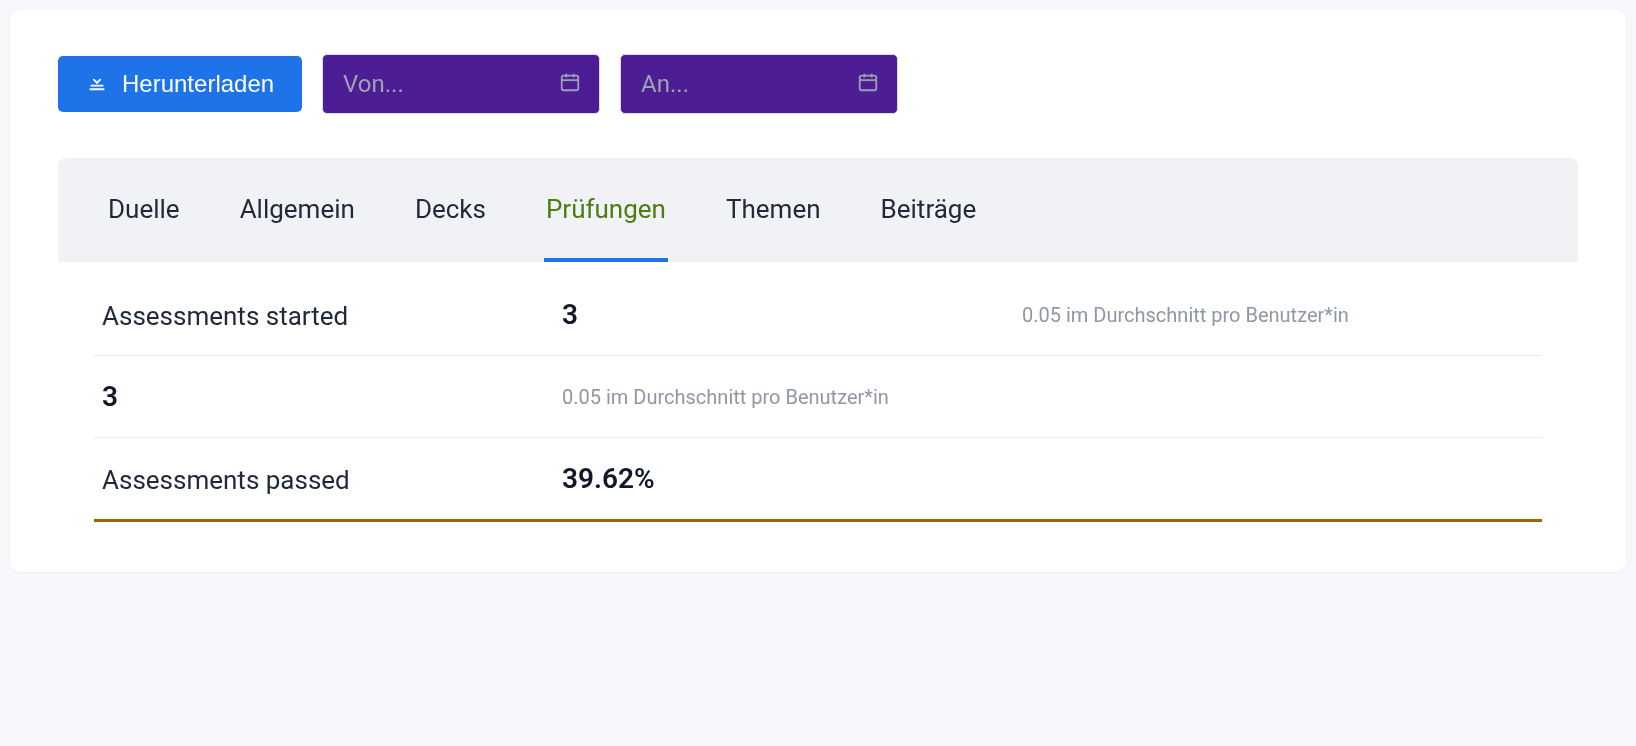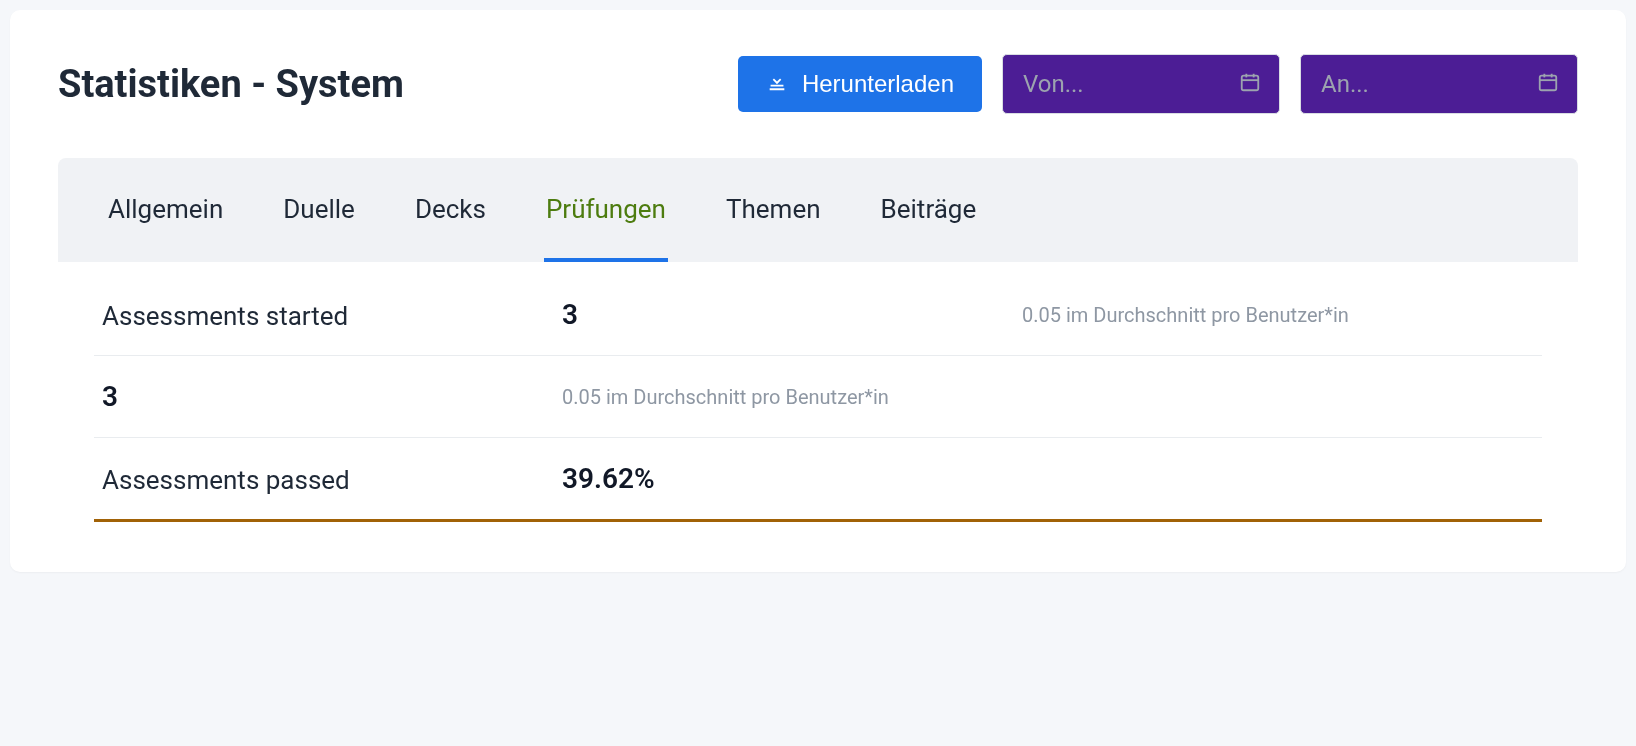--- a/index.html
+++ b/index.html
@@ -120,21 +120,20 @@
     color: #8e97a3;
     line-height: 1.55;
   }
 </style>
 </head>
 <body>
 
 <div class="card">
 
   <div class="header-row">
-    <h1 class="page-title">Statistiken - System</h1>
 
     <button class="download-btn">
       <span>
         <svg viewBox="0 0 24 24">
             <path d="M12 2v10.59l3.3-3.3 1.4 1.42L12 15.41l-4.7-4.7 1.4-1.42 3.3 3.3V2h0zm-7 14h14v2H5v-2zm-1 4h16v2H4v-2z"></path>
           </svg>
       </span>
       <span>Herunterladen</span>
     </button>
 
@@ -157,22 +156,22 @@
             <rect x="3" y="5" width="18" height="16" rx="2"></rect>
             <line x1="3" y1="10" x2="21" y2="10"></line>
             <line x1="8" y1="3" x2="8" y2="7"></line>
             <line x1="16" y1="3" x2="16" y2="7"></line>
           </svg>
       </span>
     </div>
   </div>
 
   <div class="tabs-bar">
+    <div class="tab">Duelle</div>
     <div class="tab">Allgemein</div>
-    <div class="tab">Duelle</div>
     <div class="tab">Decks</div>
     <div class="tab active">Prüfungen</div>
     <div class="tab">Themen</div>
     <div class="tab">Beiträge</div>
   </div>
 
   <div class="stats-body">
     <div class="stat-row">
       <div class="stat-label">Assessments started</div>
       <div class="stat-value">3</div>

